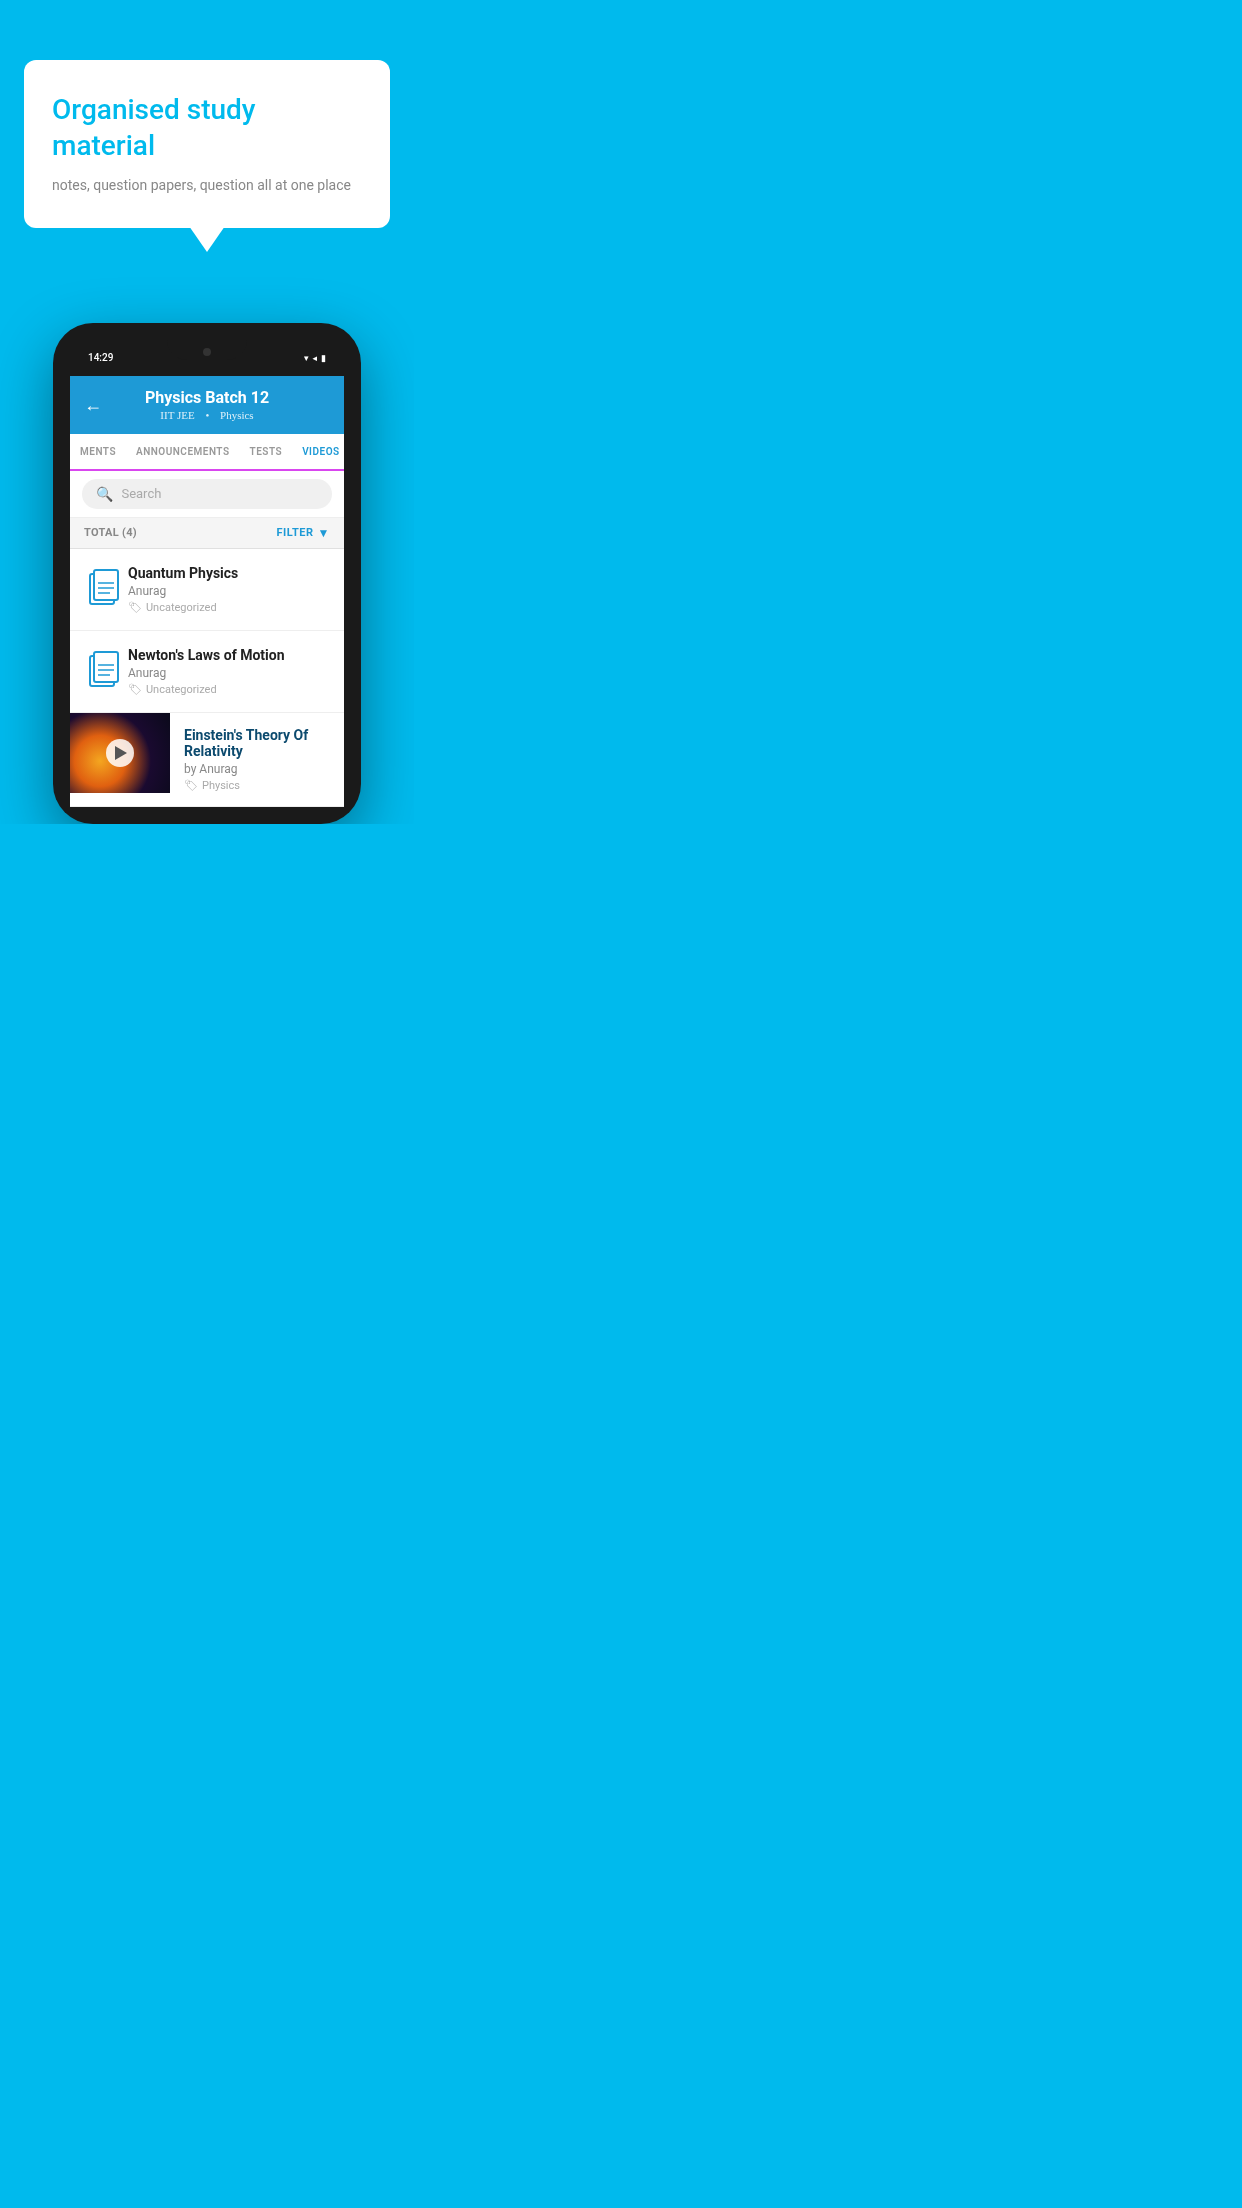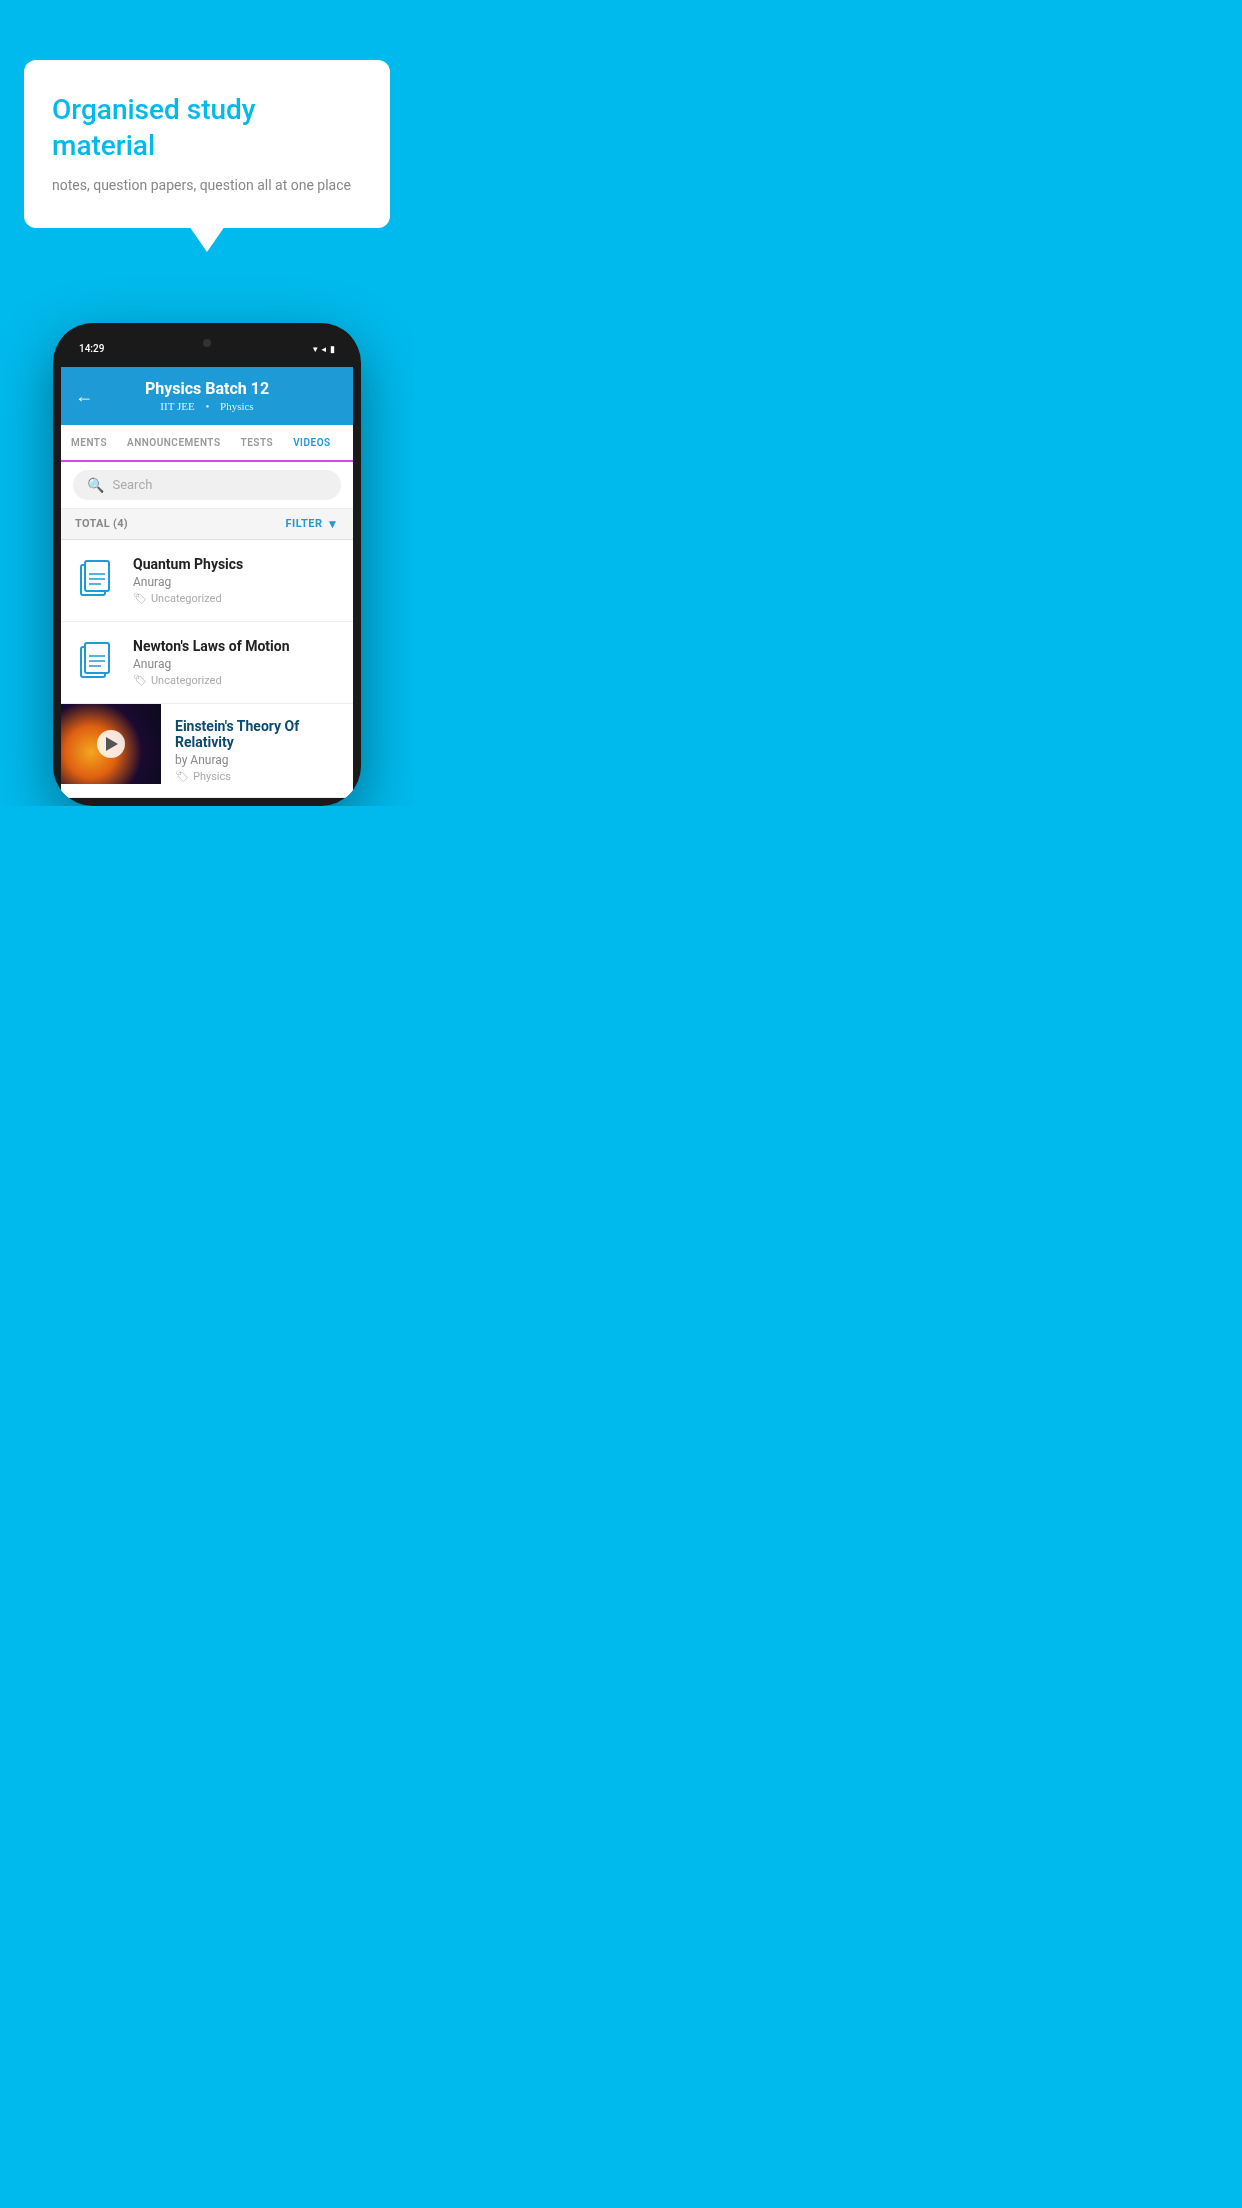--- a/index.html
+++ b/index.html
@@ -63,21 +63,21 @@
       display: flex;
       justify-content: center;
       padding-top: 55px;
       padding-bottom: 0;
     }
 
     .phone {
       width: 308px;
       background: #1a1a1a;
       border-radius: 40px;
-      padding: 8px;
+      padding: 17px;
       position: relative;
       box-shadow: 0 20px 60px rgba(0,0,0,0.4);
       overflow: hidden;
     }
 
     
     .phone-top {
       background: #1a1a1a;
       height: 36px;
       display: flex;
@@ -261,21 +261,20 @@
     
     .video-list {
       background: white;
     }
 
     .video-item {
       display: flex;
       align-items: flex-start;
       padding: 16px 14px;
       border-bottom: 1px solid #eee;
-      gap: 14px;
     }
 
     .item-icon {
       width: 44px;
       height: 44px;
       flex-shrink: 0;
       display: flex;
       align-items: center;
       justify-content: center;
       margin-top: 2px;

